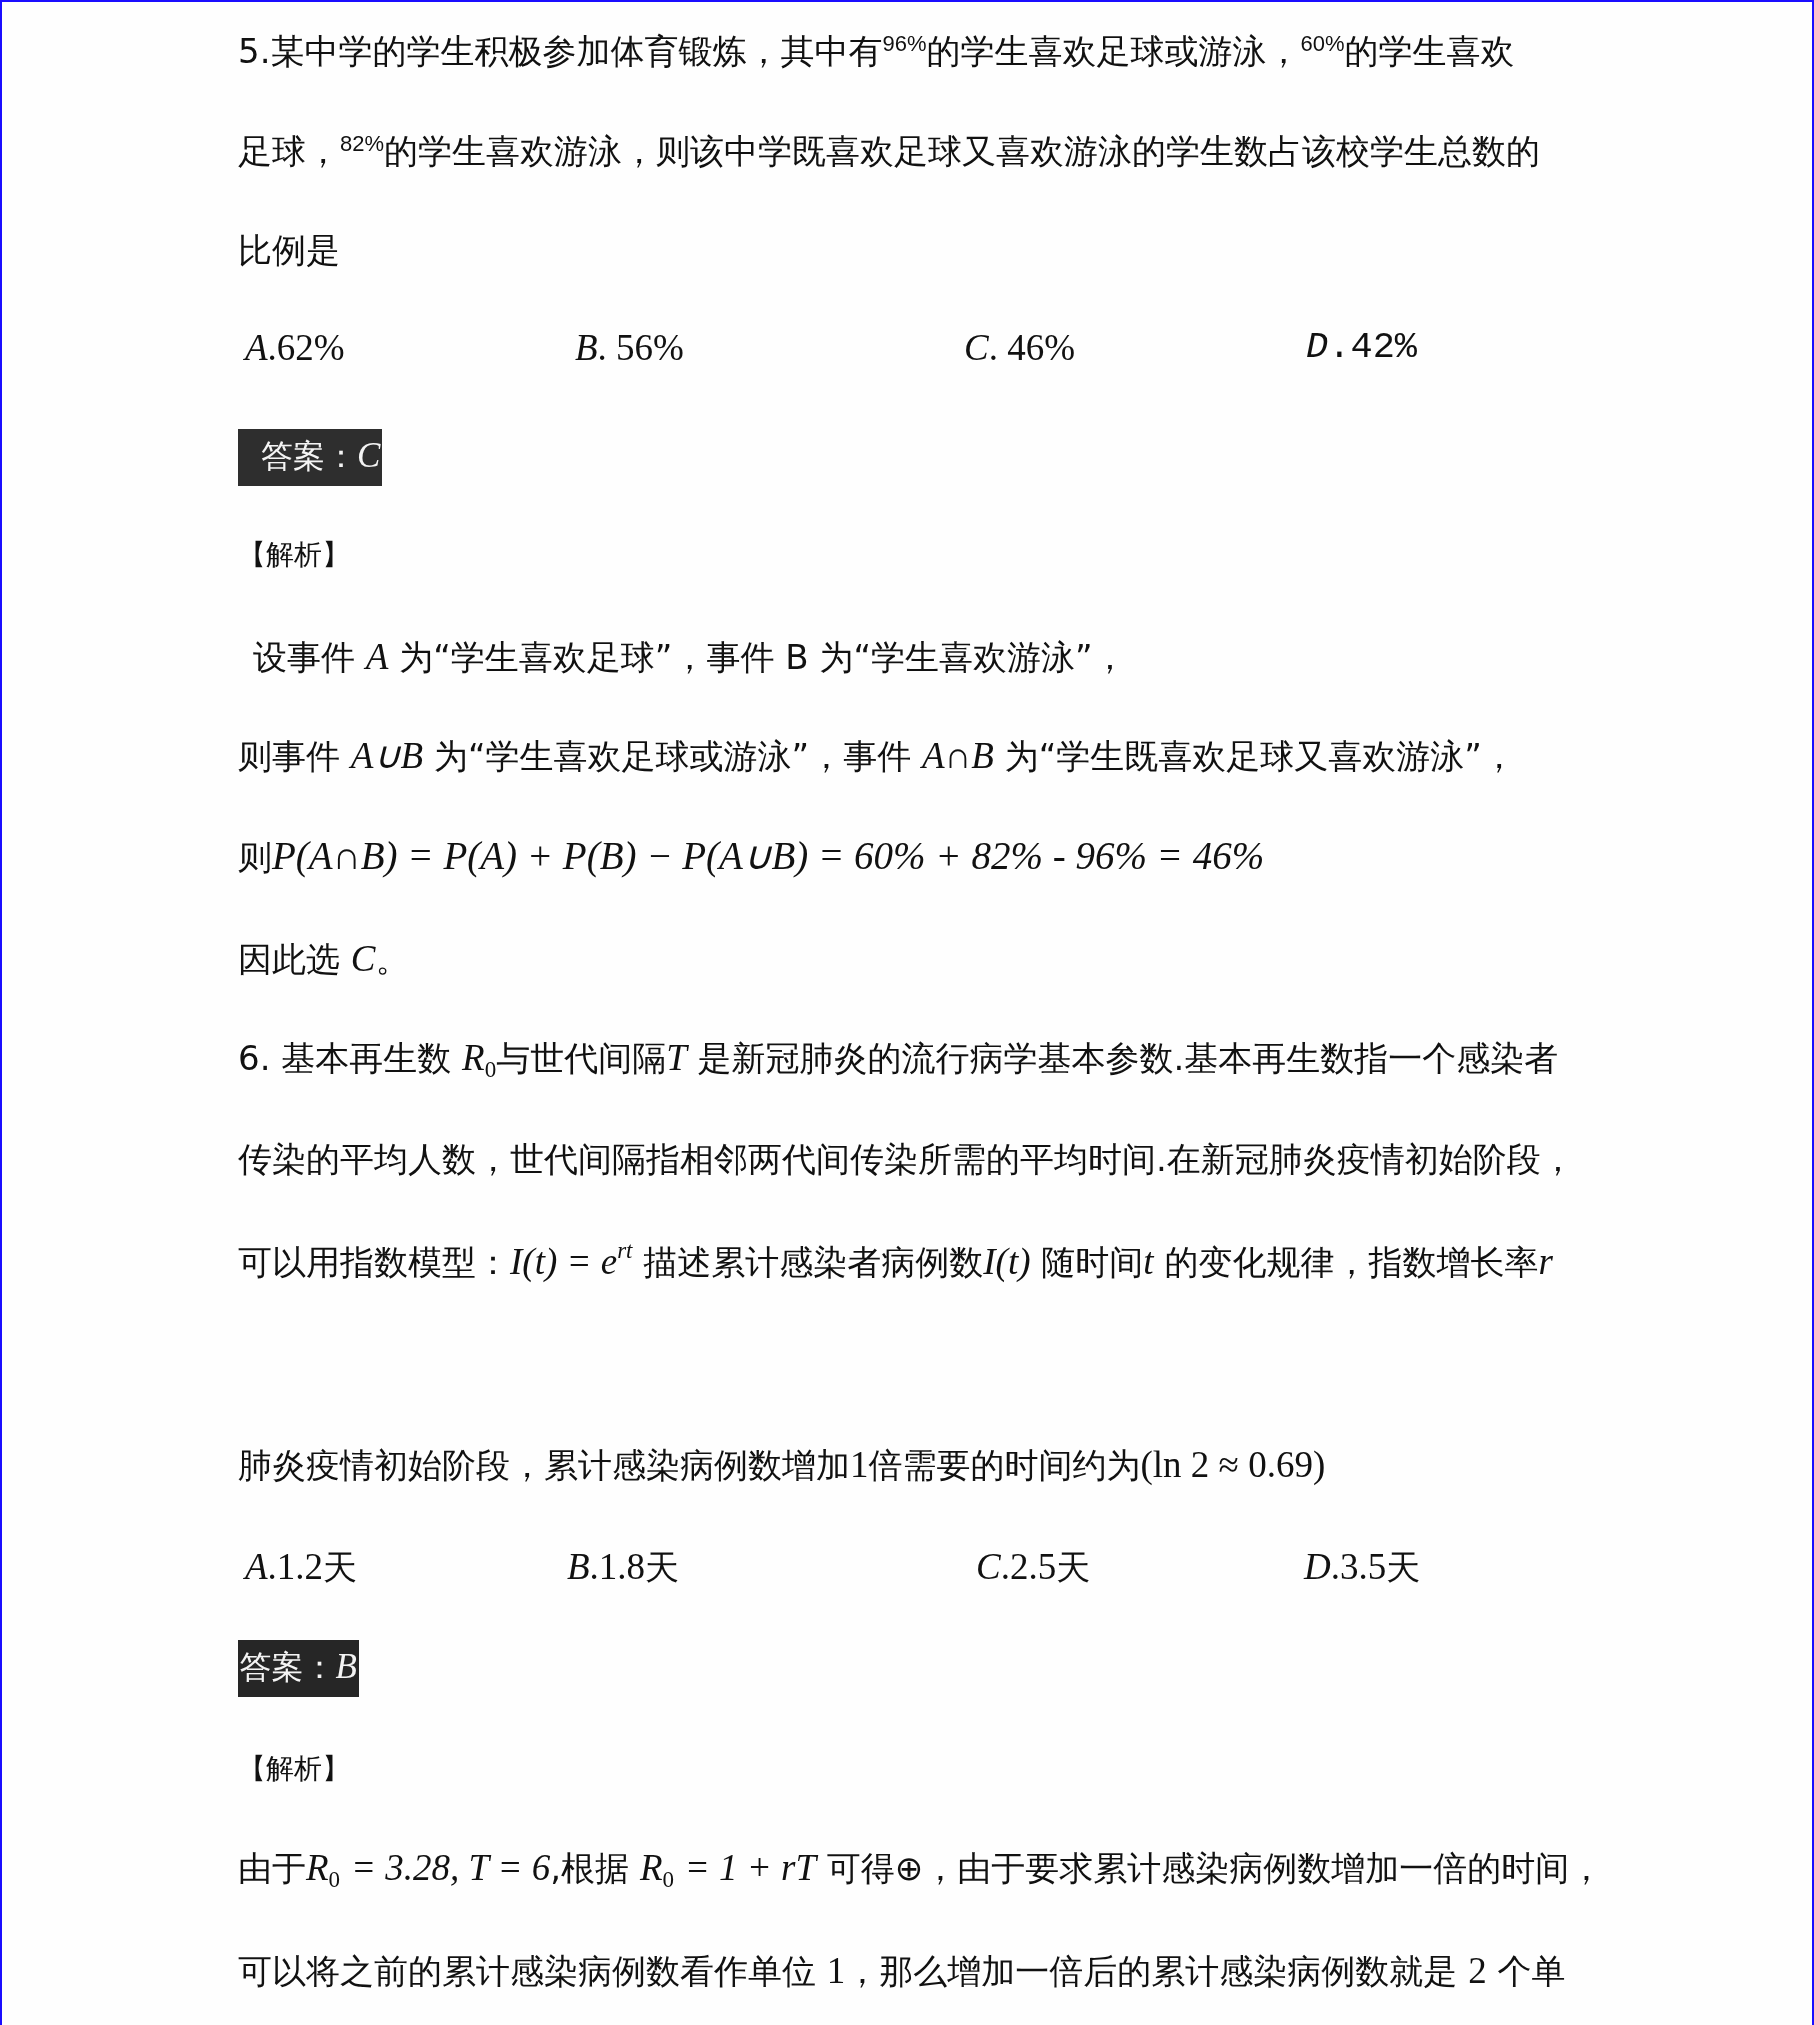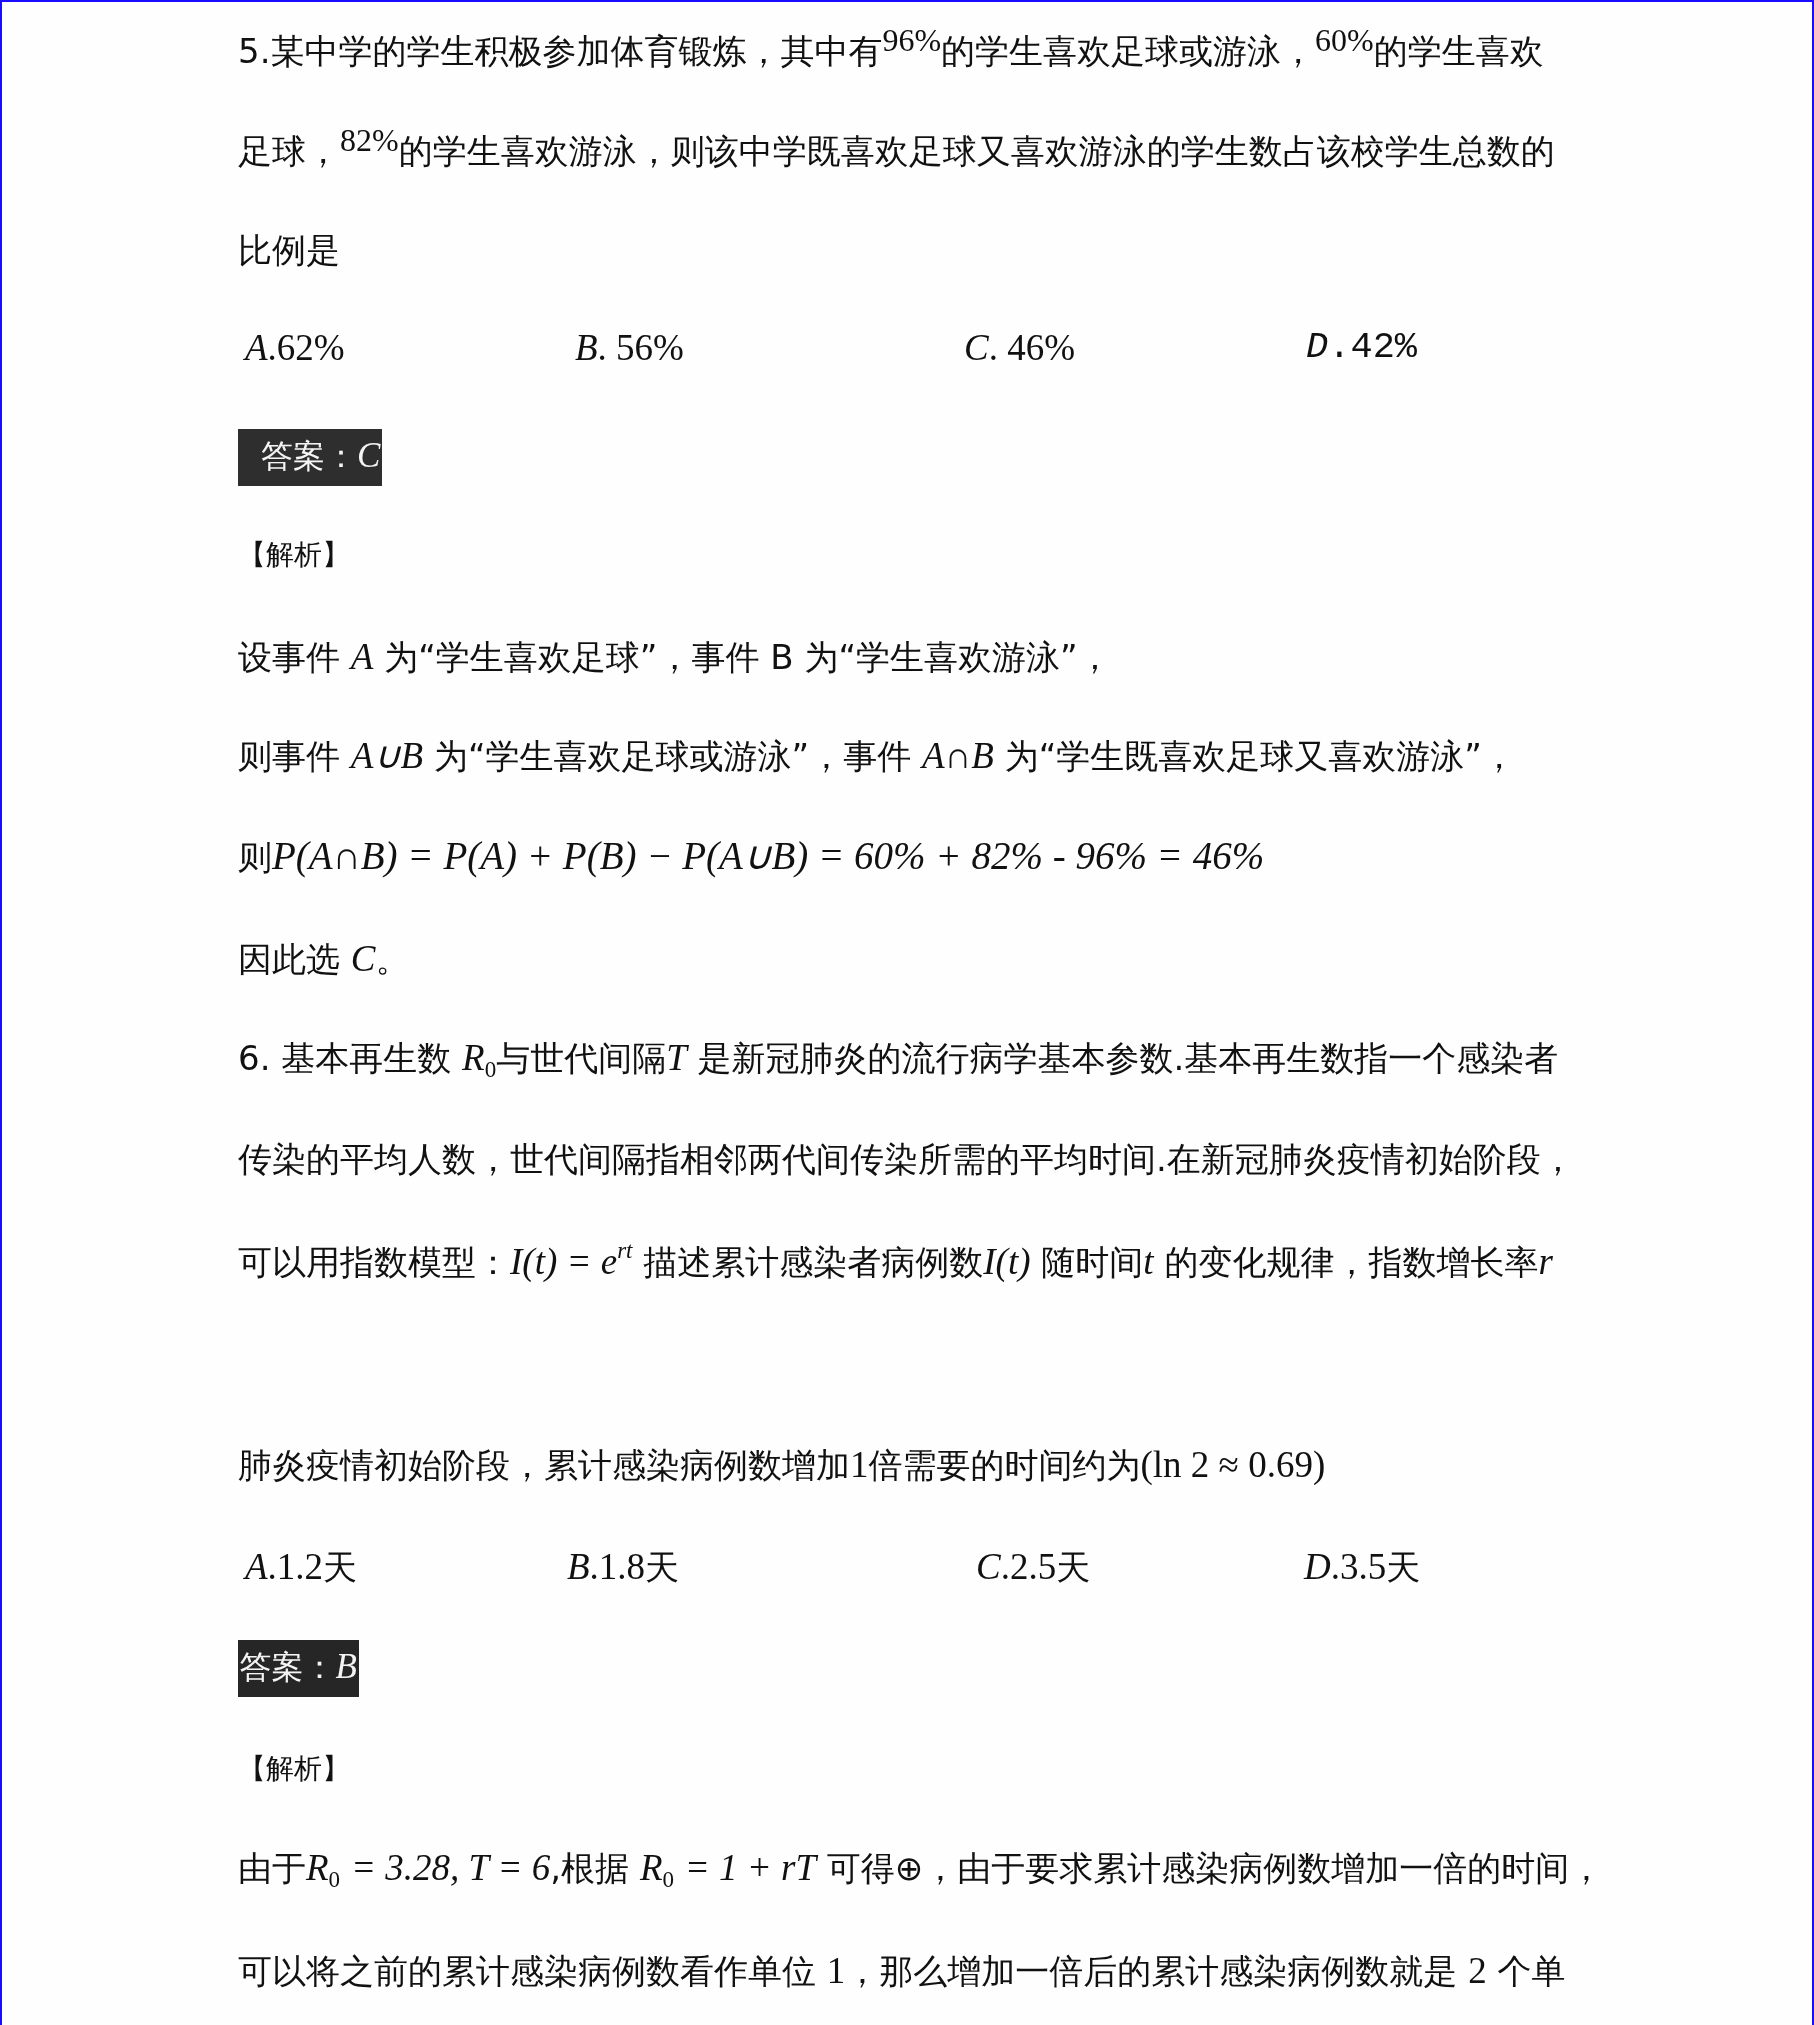--- a/index.html
+++ b/index.html
@@ -1,21 +1,21 @@
 <!DOCTYPE html>
 <html style="font-size:6.5px"><head>
 <meta charset="utf-8">
 <style>
   html, body { margin: 0; padding: 0; background: #ffffff; }
   body { width: 1814px; height: 2229px; position: relative; overflow: hidden; }
   .frame { position: absolute; left: 0; top: 0; width: 1814px; height: 2229px; box-sizing: border-box; border: 2px solid #1a0dff; background: #fefefe; }
   .line { position: absolute; left: 236px; white-space: nowrap; font-family: "DejaVu Sans", sans-serif; font-size: 34px; color: #111; line-height: 1; }
   .m { font-family: "Liberation Serif", serif; font-style: italic; font-size: 37px; }
   .n { font-family: "Liberation Serif", serif; font-size: 37px; }
-  .sup { font-family: Liberation Serif, serif; font-size: 32px; position: relative; top: -12px; }
+  .sup { font-family: Liberation Sans, sans-serif; font-size: 22px; position: relative; top: -12px; }
   sub.s { font-family: "Liberation Serif", serif; font-size: 23px; font-style: normal; vertical-align: -7.3px; }
   .opt { position: absolute; white-space: nowrap; font-family: "Liberation Serif", serif; font-size: 37px; color: #111; }
   .opt .lbl { font-style: italic; }
   .ans { position: absolute; left: 236px; background: #2e2e2e; color: #f4f4f4; padding: 5.7px 1.6px 7.3px 1.6px; font-family: "DejaVu Sans", sans-serif; font-size: 32px; white-space: nowrap; }
   .ans .m { color: #f4f4f4; font-size: 35px; }
   .head { position: absolute; left: 236px; font-family: "DejaVu Sans", sans-serif; font-size: 28px; color: #111; }
 </style>
 </head>
 <body>
 
@@ -33,21 +33,21 @@
 
   <div class="opt" style="left:243px; top:324px;"><span class="lbl">A</span><span>.</span><span>62%</span></div>
   <div class="opt" style="left:573px; top:324px;"><span class="lbl">B</span><span>.</span> <span>56%</span></div>
   <div class="opt" style="left:938px; top:324px;margin-left:24px;"><span class="lbl">C</span><span>.</span> <span>46%</span></div>
   <div class="opt" style="left:1304px; top:324px;font-family:Liberation Mono, monospace;"><span class="lbl">D</span><span>.</span><span>42%</span></div>
 
   <div class="ans" style="top:427px;padding-left:23px;"><span>答案：</span><span class="m">C</span></div>
 
   <div class="head" style="top:534px;"><span>【解析】</span></div>
 
-  <div class="line" style="top:636px;">
+  <div class="line" style="top:636px;margin-left:15px;">
     <span>设事件</span> <span class="m">A</span> <span>为“学生喜欢足球”，事件 B 为“学生喜欢游泳”，</span>
   </div>
   <div class="line" style="top:735px;">
     <span>则事件</span> <span class="m">A∪B</span> <span>为“学生喜欢足球或游泳”，事件</span> <span class="m">A∩B</span> <span>为“学生既喜欢足球又喜欢游泳”，</span>
   </div>
   <div class="line" style="top:834px;">
     <span>则</span><span class="m" style="font-size:39px;">P(A∩B) = P(A) + P(B) − P(A∪B) = 60% + 82% - 96% = 46%</span>
   </div>
   <div class="line" style="top:938px;">
     <span>因此选</span> <span class="m">C</span><span>。</span>

